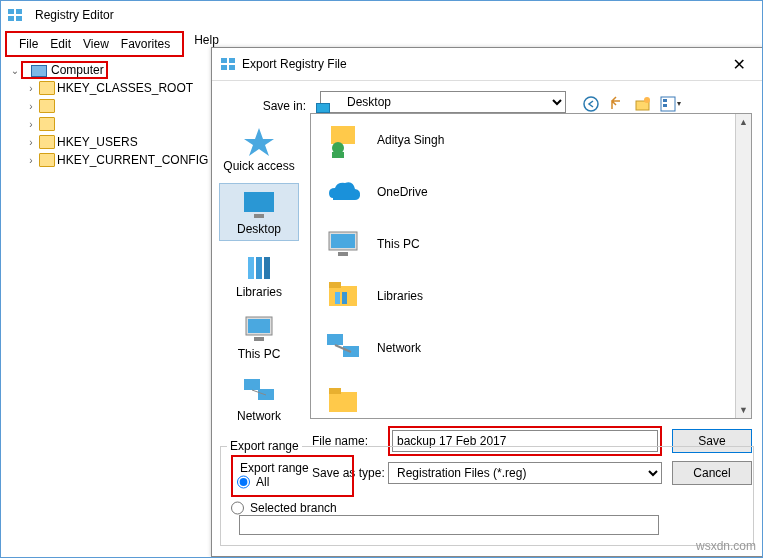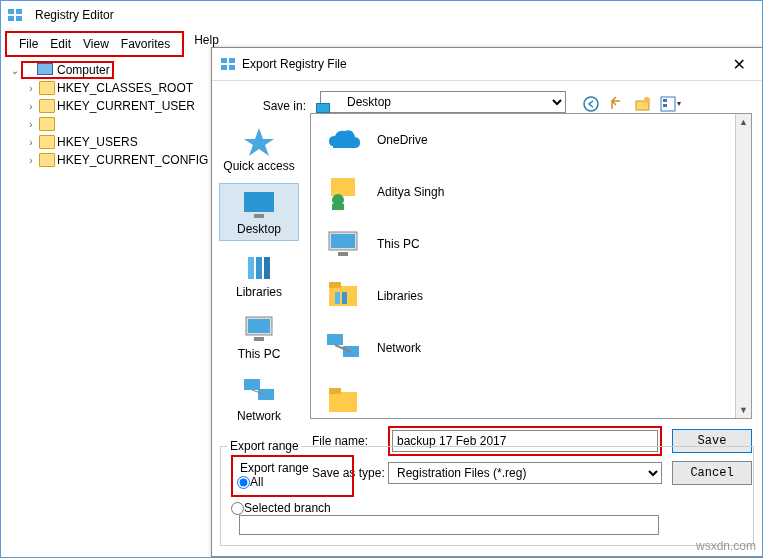--- a/index.html
+++ b/index.html
@@ -11,21 +11,21 @@
 .menu-row { display:flex; gap:4px; padding:2px 4px; }
 .menu-row span { padding:2px 6px; }
 .menu-hl { border:2px solid #d00; display:inline-flex; }
 
 .tree { padding:2px 8px; }
 .tree-row { display:flex; align-items:center; height:18px; gap:2px; white-space:nowrap; }
 .tree-row.l1 { padding-left:16px; }
 .tree-row .tw { width:12px; text-align:center; color:#666; font-size:10px;}
 .tree-row .fico { width:16px; height:14px; background:#ffe08a; border:1px solid #d4a017; border-radius:1px; }
 .tree-row .cico { width:16px; height:12px; background:#7db9e8; border:1px solid #2a6aa8; }
-.comp-hl { border:2px solid #d00; display:inline-flex; align-items:flex-start; padding:0 2px 0 14px; margin-left:-2px; }
+.comp-hl { border:2px solid #d00; display:inline-flex; align-items:flex-end; padding:0 2px 0 8px; margin-left:-2px; }
 
 
 .dialog { position:absolute; left:210px; top:46px; width:552px; height:510px; background:#fff; border:1px solid #888; box-shadow:0 0 4px rgba(0,0,0,0.2); }
 .dlg-title { height:30px; display:flex; align-items:center; padding:16px 8px; border-bottom:1px solid #ddd; }
 .dlg-title .ico { width:16px; height:16px; margin-right:6px; }
 .dlg-title .close { margin-left:auto; font-size:16px; padding:0 8px; }
 
 .savein-row { height:32px; display:flex; align-items:flex-end; padding:0 10px; gap:8px; }
 .savein-row .lbl { width:84px; text-align:right; }
 .savein-row select { flex:0 0 246px; height:22px; padding-left:22px; border:1px solid #888; background:#fff; }
@@ -44,27 +44,27 @@
 .fl-scroll .up, .fl-scroll .dn { height:16px; text-align:center; font-size:9px; line-height:16px; color:#555;}
 .fl-item { display:flex; align-items:center; height:52px; gap:14px; padding-left:12px;}
 .fl-item .flico { width:40px; height:36px; }
 
 .form-area { padding:6px 10px 0 100px; }
 .form-row { display:flex; align-items:center; height:32px; gap:0; }
 .form-row .flbl { width:76px; }
 .form-row .ctl { flex:1; height:22px; border:1px solid #888; background:#fff; padding:0 4px;}
 .fname-hl { border:2px solid #d00; padding:2px; display:flex; }
 .btncol { width:80px; display:flex; flex-direction:column; gap:8px; margin-left:10px;}
-.btncol button { height:24px; border:1px solid #888; background:#e8e8e8;font-family:Liberation Mono, monospace; }
+.btncol button { height:24px; border:1px solid #888; background:#e8e8e8; }
 .btncol button.primary { border:1px solid #0078d7; }
 
 .export-range { position:absolute; left:8px; bottom:10px; right:8px; border:1px solid #ccc; padding:8px 10px 10px;}
 .export-range .grp-label { position:absolute; top:-8px; left:6px; background:#fff; padding:0 3px;}
 .er-hl { border:2px solid #d00; display:inline-block; padding:4px 40px 6px 4px; margin-bottom:4px;}
-.export-range label { display:flex; align-items:center; font-size:12px;}
+.export-range label { display:flex; gap:6px; font-size:12px;}
 .export-range input[type=text] { margin-left:8px; width:420px; height:20px; border:1px solid #888; }
 
 .watermark { position:absolute; right:6px; bottom:4px; font-size:12px; color:#999; z-index:10;}
 
 
 svg { display:block; }
 </style>
 </head>
 <body>
 
@@ -99,21 +99,20 @@
     </span>
   </div>
   <div class="tree-row l1">
       <span class="tw">›</span>
       <span class="fico"></span>
       <span>HKEY_CLASSES_ROOT</span>
     </div>
   <div class="tree-row l1">
       <span class="tw">›</span>
       <span class="fico"></span>
-      <span>HKEY_CURRENT_USER</span>
     </div>
   <div class="tree-row l1">
       <span class="tw">›</span>
       <span class="fico"></span>
     </div>
   <div class="tree-row l1">
       <span class="tw">›</span>
       <span class="fico"></span>
       <span>HKEY_USERS</span>
     </div>
@@ -204,34 +203,34 @@
               <rect x="18" y="14" width="16" height="11" fill="#4aa8e0"></rect>
               <line x1="12" y1="15" x2="26" y2="20" stroke="#888"></line>
             </svg>
           </div><span>Network</span></div>
     </div>
 
     <div class="filelist">
       <div class="fl-item">
           <div class="flico">
             <svg width="40" height="36">
-              <path d="M10 24 Q6 24 6 19 Q6 14 12 14 Q14 8 22 9 Q30 6 32 15 Q38 16 37 22 Q36 26 32 26 L10 26 Z" fill="#1a91da"></path>
-            </svg>
-          </div>
-          <span>OneDrive</span>
-        </div>
-      <div class="fl-item">
-          <div class="flico">
-            <svg width="40" height="36">
               <rect x="8" y="4" width="24" height="18" fill="#ffc94a"></rect>
               <circle cx="15" cy="26" r="6" fill="#3aa655"></circle>
               <rect x="9" y="30" width="12" height="6" fill="#3aa655"></rect>
             </svg>
           </div>
           <span>Aditya Singh</span>
+        </div>
+      <div class="fl-item">
+          <div class="flico">
+            <svg width="40" height="36">
+              <path d="M10 24 Q6 24 6 19 Q6 14 12 14 Q14 8 22 9 Q30 6 32 15 Q38 16 37 22 Q36 26 32 26 L10 26 Z" fill="#1a91da"></path>
+            </svg>
+          </div>
+          <span>OneDrive</span>
         </div>
       <div class="fl-item">
           <div class="flico">
             <svg width="40" height="36">
               <rect x="6" y="6" width="28" height="18" fill="#ddd" stroke="#888"></rect>
               <rect x="8" y="8" width="24" height="14" fill="#4aa8e0"></rect>
               <rect x="15" y="26" width="10" height="4" fill="#888"></rect>
             </svg>
           </div>
           <span>This PC</span>

